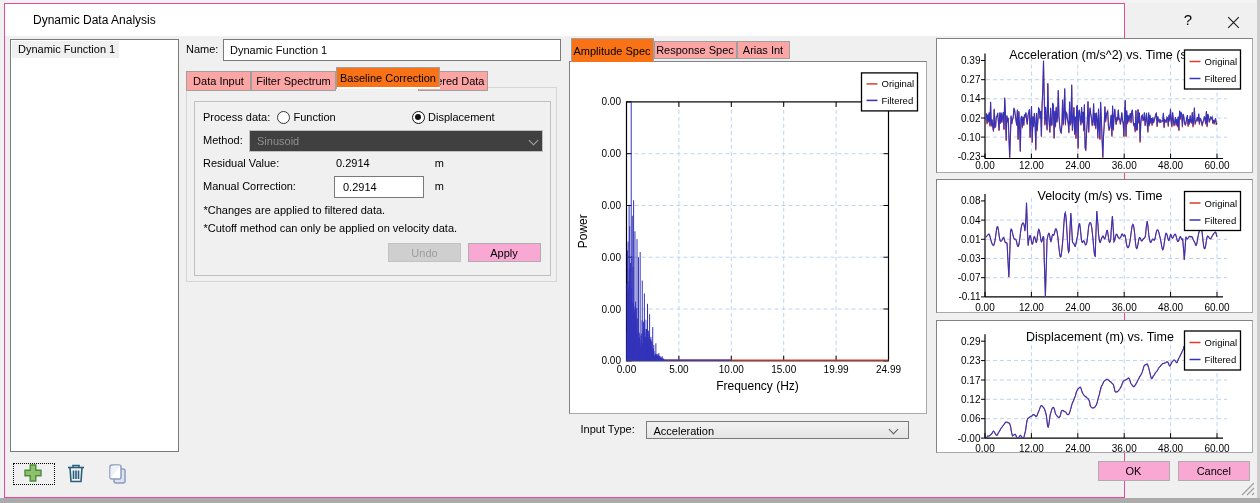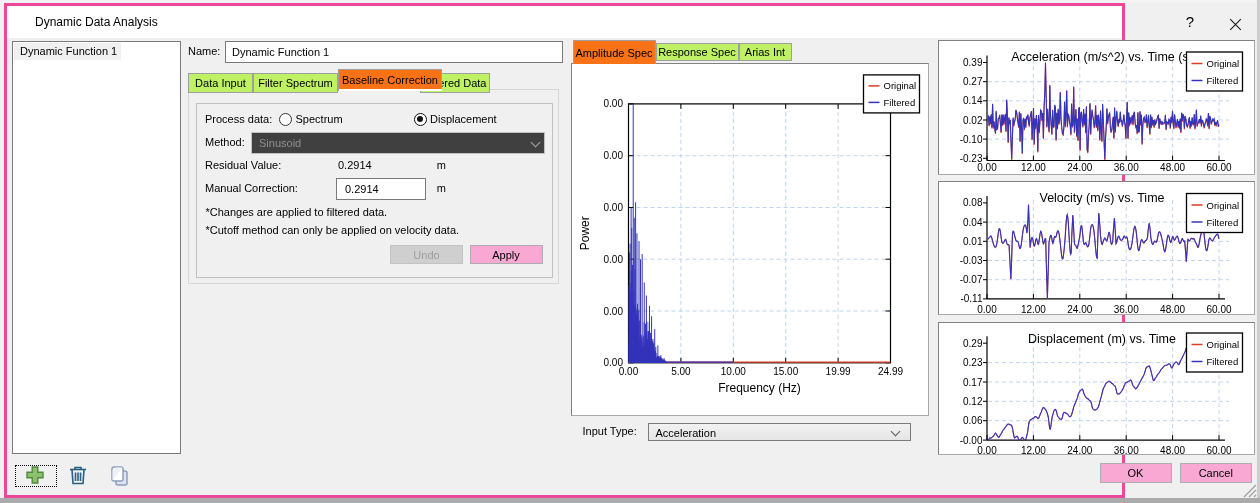--- a/index.html
+++ b/index.html
@@ -1,34 +1,34 @@
 <!DOCTYPE html>
 <html><head><meta charset="utf-8"><style>
 * { margin:0; padding:0; box-sizing:border-box; }
 html,body { width:1260px; height:503px; overflow:hidden;
   font-family:"Liberation Sans", sans-serif; font-size:11px; color:#000;
   background:#f0f0f0; }
 .abs { position:absolute; }
 #dlg { position:absolute; left:4px; top:3px; width:1121px; height:495px;
-  border:3px solid #ec4899; background:#f0f0f0; }
+  border:1px solid #ec4899; background:#f0f0f0; }
 #title { position:absolute; left:0; top:0; width:100%; height:32px; background:#fff; }
 #title span.t { position:absolute; left:28px; top:9px; font-size:12px; }
 .winbtn { position:absolute; top:0; width:34px; height:32px; text-align:center;
   line-height:32px; font-size:15px; color:#000; }
 .listbox { position:absolute; left:5px; top:35px; width:169px; height:413px;
   background:#fff; border:1px solid #7a7a7a; }
 .lbitem { position:absolute; left:1px; top:1px; height:17px; background:#f0f0f0;
   padding:2px 4px 0 6px; white-space:nowrap; }
 .label { position:absolute; white-space:nowrap; z-index:3; }
 .input { position:absolute; background:#fff; border:1px solid #7a7a7a;
   white-space:nowrap; z-index:3; }
 .btn { position:absolute; background:#f9a8d4; border:1px solid #adadad;
   text-align:center; z-index:3; }
 .btn.dis { background:#cfcfcf; border-color:#c3c3c3; color:#9d9d9d; }
-.tab { position:absolute; border:1px solid #9f9f9f; background:#bef264;
+.tab { position:absolute; border:1px solid #9f9f9f; background:#fca5a5;
   text-align:center; white-space:nowrap; z-index:2; }
 .tab.act { background:#f97316; border-bottom:none; z-index:5; }
 .panel3d { position:absolute; background:#fff; border:1px solid #828282;
   border-right-color:#a8a8a8; border-bottom-color:#a8a8a8; z-index:2; }
 svg text { font-family:"Liberation Sans", sans-serif; }
 .chev { position:absolute; width:7px; height:7px; border-right:1.4px solid #5a5a5a;
   border-bottom:1.4px solid #5a5a5a; transform:rotate(45deg); z-index:4; }
 </style></head><body>
 <div class="abs" style="left:0;top:0;width:1260px;height:3px;background:#f3f3f3"></div>
 <div class="abs" style="left:0;top:0;width:4px;height:503px;background:#f1f1f1"></div>
@@ -72,21 +72,21 @@
  <div class="tab" style="left:181px;top:66.5px;width:65px;height:20px;padding-top:3px">Data Input</div>
  <div class="tab" style="left:246px;top:66.5px;width:85px;height:20px;padding-top:3px">Filter Spectrum</div>
  <div class="tab act" style="left:331px;top:62.5px;width:104px;height:22px;padding-top:4px">Baseline Correction</div>
  <div class="tab" style="left:413px;top:66.5px;width:70px;height:20px;padding-top:3px">Filtered Data</div>
  <div class="abs" style="left:180.5px;top:82.5px;width:371.5px;height:195.5px;background:#f0f0f0;border:1px solid #d5d5d5;z-index:1"></div>
  <div class="abs" style="left:331.5px;top:82.5px;width:103px;height:2px;background:#fff;z-index:6"></div>
  <div class="abs" style="left:189px;top:96.5px;width:357px;height:175px;border:1px solid #c0c0c0;z-index:2"></div>
 
  <div class="label" style="left:198px;top:106.5px">Process data:</div>
  <div class="abs" style="left:272.3px;top:106.5px;width:13px;height:13px;border:1px solid #333;border-radius:50%;background:#fff;z-index:3"></div>
- <div class="label" style="left:288.5px;top:106.5px">Spectrum</div>
+ <div class="label" style="left:288.5px;top:106.5px">Function</div>
  <div class="abs" style="left:406.8px;top:106.5px;width:13px;height:13px;border:1px solid #111;border-radius:50%;background:#fff;z-index:3"></div>
  <div class="abs" style="left:410.3px;top:110px;width:6px;height:6px;border-radius:50%;background:#111;z-index:3"></div>
  <div class="label" style="left:423px;top:106.5px">Displacement</div>
 
  <div class="label" style="left:198px;top:130px">Method:</div>
  <div class="abs" style="left:244px;top:126px;width:294px;height:21px;background:#404040;border:1px solid #c0c0c0;color:#8f8f8f;padding:4px 0 16px 7px;z-index:3">Sinusoid</div>
  <div class="chev" style="left:525px;top:133px;border-color:#a6a6a6"></div>
 
  <div class="label" style="left:198px;top:152.5px">Residual Value:</div>
  <div class="label" style="left:331px;top:152.5px">0.2914</div>

